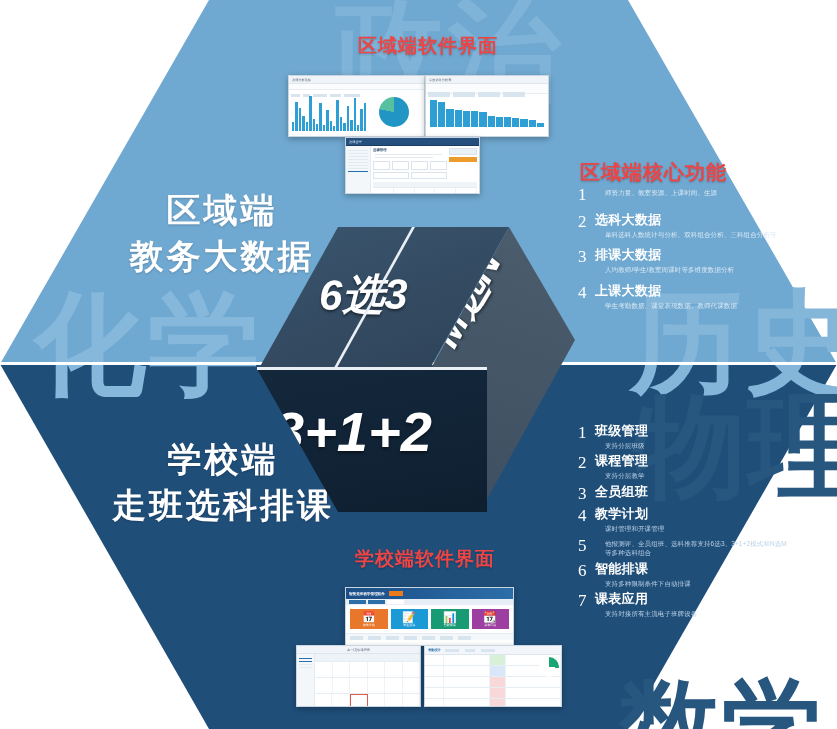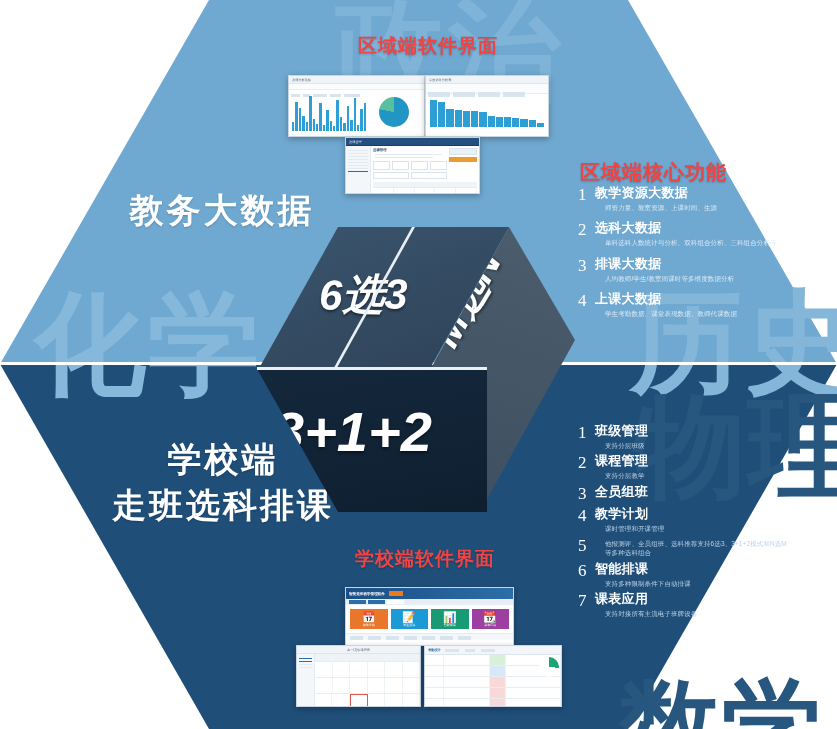--- a/index.html
+++ b/index.html
@@ -134,20 +134,21 @@
 
   <div class="wm wm-zz">政治</div>
   <div class="wm wm-hx">化学</div>
   <div class="wm wm-ls">历史</div>
   <div class="wm wm-wl">物理</div>
   <div class="wm wm-sx">数学</div>
 
   <div class="seam"></div>
 
   <div class="big-head" id="head-region">
+    <div class="l1">区域端</div>
     <div class="l2">教务大数据</div>
   </div>
   <div class="big-head" id="head-school">
     <div class="l1">学校端</div>
     <div class="l2">走班选科排课</div>
   </div>
 
   <div id="cube">
     <div class="face f-right">
       <div class="lbl">M选N</div>
@@ -164,21 +165,20 @@
   </div>
 
   <div class="sec-title" id="t-region-ui">区域端软件界面</div>
   <div class="sec-title" id="t-region-core">区域端核心功能</div>
   <div class="sec-title" id="t-school-ui">学校端软件界面</div>
 
   <div class="flist" id="list-region">
       <div class="fitem">
         <div class="fnum">1</div>
         <div class="fbody">
-          <div class="ftitle">教学资源大数据</div>
           <div class="fdesc">师资力量、教室资源、上课时间、生源</div>
         </div>
       </div>
       <div class="fitem">
         <div class="fnum">2</div>
         <div class="fbody">
           <div class="ftitle">选科大数据</div>
           <div class="fdesc">单科选科人数统计与分析、双科组合分析、三科组合分析等</div>
         </div>
       </div>

